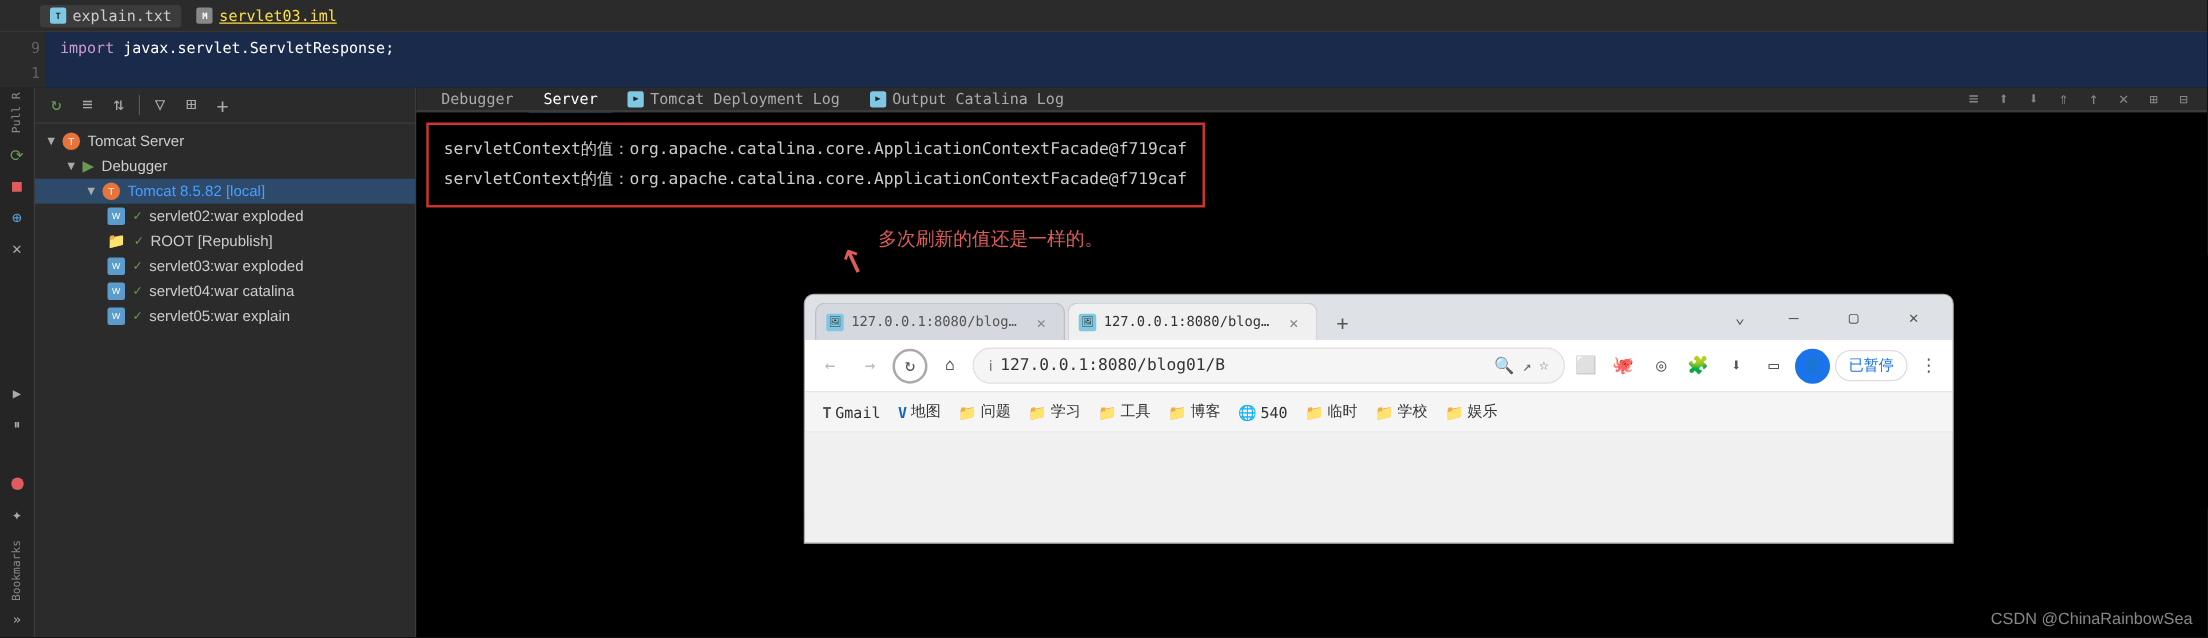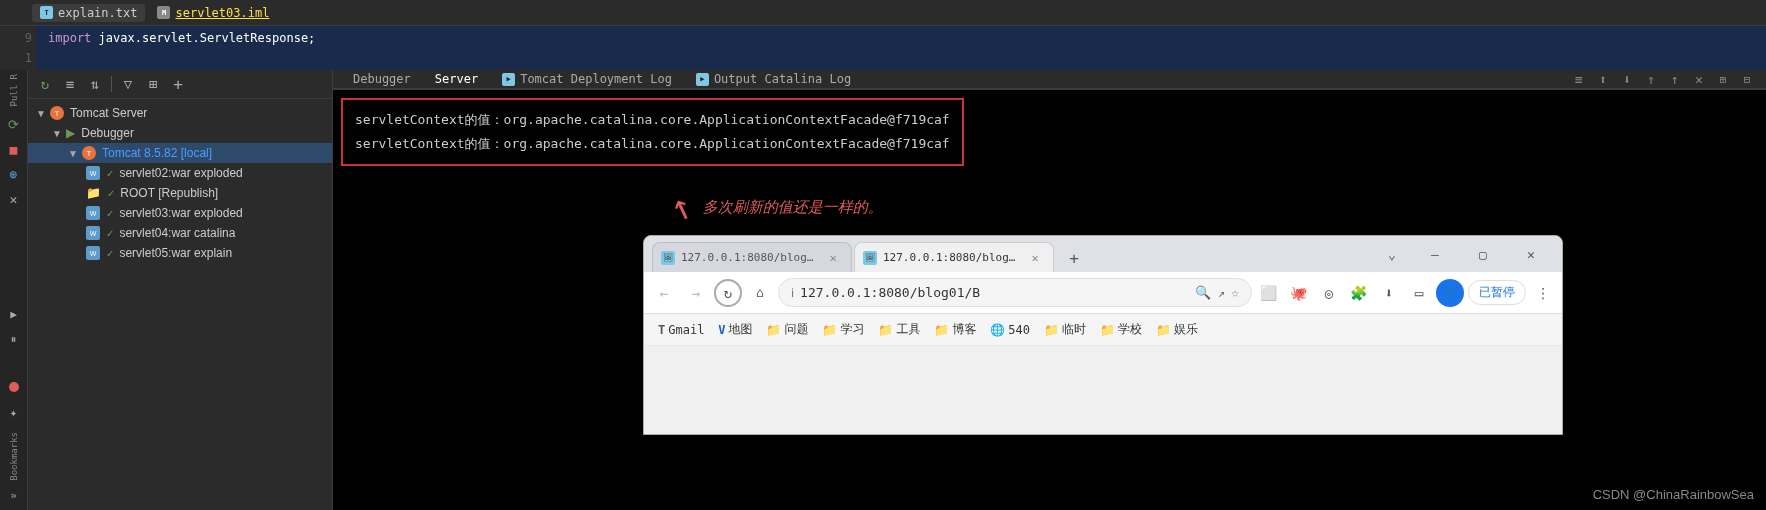--- a/index.html
+++ b/index.html
@@ -172,21 +172,21 @@
 
         
         <div style="border:2px solid #cc3333;padding:8px 12px;margin-bottom:8px;display:inline-block;min-width:600px;">
           <div style="font-size:13px;color:#cccccc;line-height:24px;font-family:Consolas,monospace;">servletContext的值：org.apache.catalina.core.ApplicationContextFacade@f719caf</div>
           <div style="font-size:13px;color:#cccccc;line-height:24px;font-family:Consolas,monospace;">servletContext的值：org.apache.catalina.core.ApplicationContextFacade@f719caf</div>
         </div>
 
         
         <div style="position:absolute;left:340px;top:88px;display:flex;flex-direction:row;align-items:flex-start;gap:8px;">
           <div style="color:#e05c5c;font-size:36px;line-height:1;transform:scaleX(-1) rotate(-20deg);margin-top:10px;">↗</div>
-          <div style="color:#e05c5c;font-size:15px;font-family:'Microsoft YaHei',Arial,sans-serif;margin-top:20px;font-style:italic;">多次刷新的值还是一样的。</div>
+          <div style="color:#e05c5c;font-size:15px;font-family:'Microsoft YaHei',Arial,sans-serif;margin-top:4px;">多次刷新的值还是一样的。</div>
         </div>
 
         
         <div style="position:absolute;left:310px;top:145px;width:920px;height:200px;background:#f0f0f0;border:1px solid #aaa;border-radius:8px 8px 0 0;overflow:hidden;box-shadow:0 4px 24px rgba(0,0,0,0.6);">
 
           <div style="background:#dee1e6;height:36px;display:flex;align-items:flex-end;padding:0 8px;gap:2px;">
 
             <div style="display:flex;align-items:center;gap:6px;background:#d5d8de;padding:4px 10px 4px 8px;border-radius:8px 8px 0 0;border:1px solid #c0c0c0;border-bottom:none;height:30px;min-width:140px;max-width:200px;cursor:pointer;">
               <span style="width:14px;height:14px;background:#7ec8e3;border-radius:2px;font-size:8px;display:flex;align-items:center;justify-content:center;color:#333;flex-shrink:0;">🖼</span>
               <span style="flex:1;overflow:hidden;text-overflow:ellipsis;white-space:nowrap;font-size:11px;color:#555;">127.0.0.1:8080/blog01/A</span>

